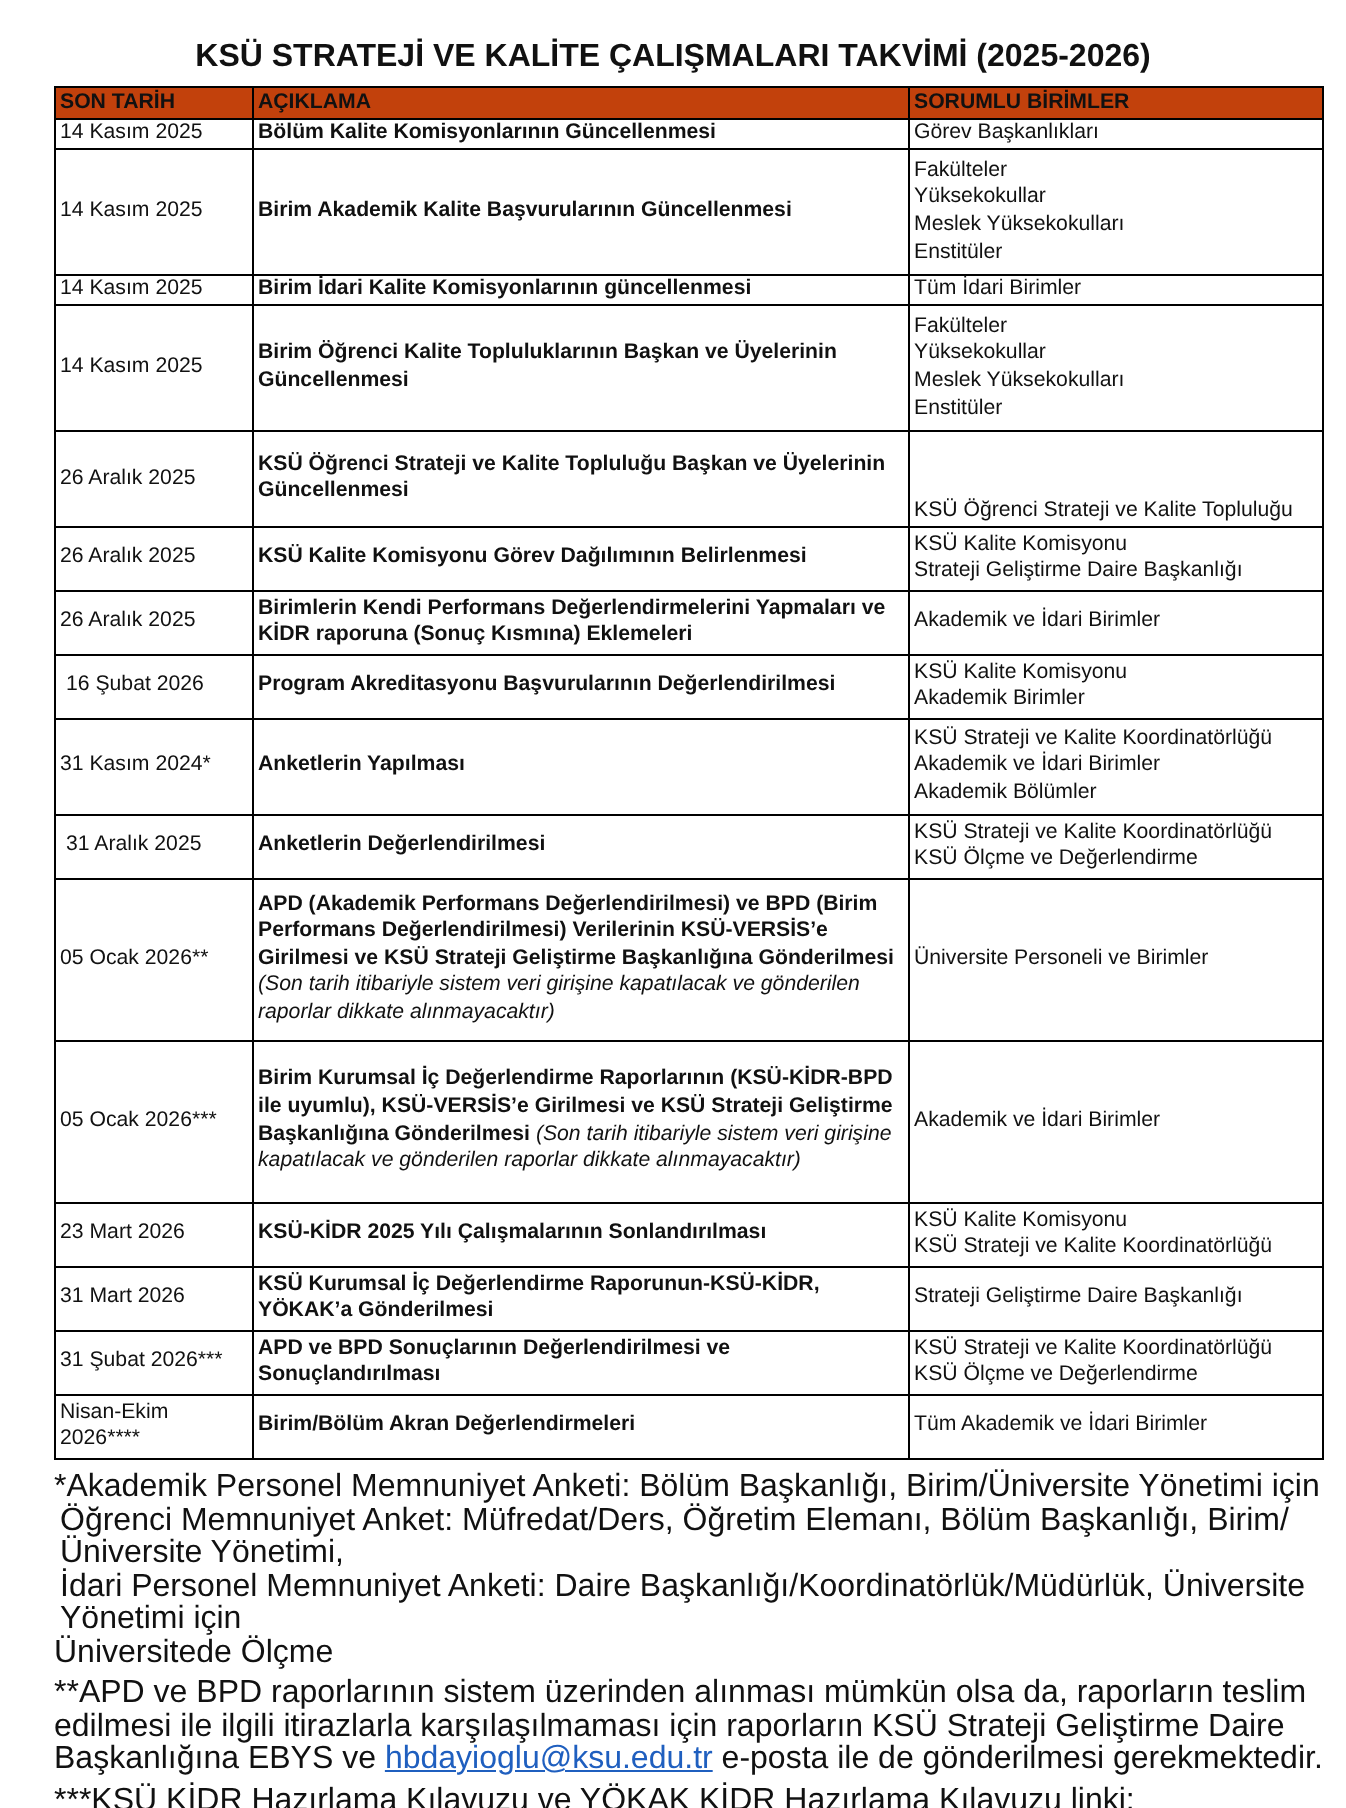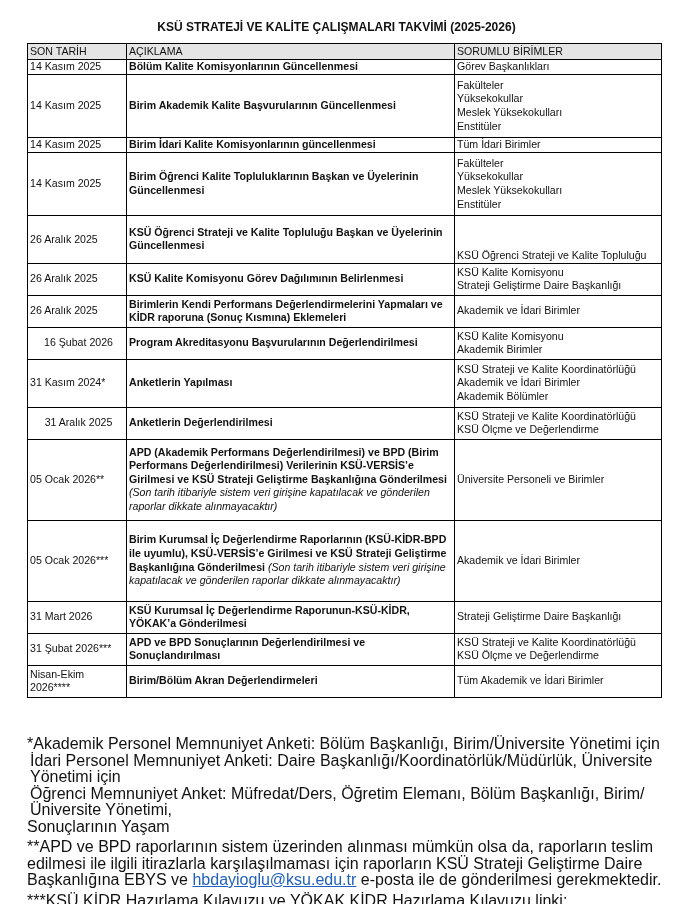--- a/index.html
+++ b/index.html
@@ -3,39 +3,39 @@
   <meta charset="utf-8">
   <style>
     html, body { margin: 0; padding: 0; background: #ffffff; }
     body {
       width: 673px; height: 904px; position: relative; overflow: hidden;
       font-family: "Liberation Sans", "DejaVu Sans", sans-serif;
       color: #111111;
     }
     .title {
       position: absolute; top: 20px; left: 0; width: 673px;
-      text-align: center; font-size: 12px; font-weight: bold; letter-spacing: 0px;
+      text-align: center; font-size: 16px; font-weight: bold; letter-spacing: 0px;
     }
     table.cal {
       position: absolute; top: 43px; left: 27px;
       width: 634px; border-collapse: collapse; table-layout: fixed;
       font-size: 10.6px; line-height: 13.6px;
     }
     table.cal th, table.cal td {
       border: 1px solid #000; padding: 0 2px; vertical-align: middle; text-align: left;
     }
     table.cal th {
-      background: #e5e5e5; font-weight: normal; height: 15px;
+      background: #c2410c; font-weight: bold; height: 15px;
     }
     col.c1 { width: 99px; }
     col.c2 { width: 328px; }
     col.c3 { width: 207px; }
     td.desc { font-weight: bold; }
     td.desc .plain { font-weight: normal; font-style: italic; }
-    td.date.ind { padding-left: 5px; text-align: center; }
+    td.date.ind { padding-left: 5px; }
     .resp-line { display: block; white-space: nowrap; }
     .notes {
       position: absolute; top: 736px; left: 27px; width: 640px;
       font-size: 16px; line-height: 16.5px;
     }
     .notes p { margin: 0; }
     .notes p.gap { margin-top: 4px; }
     .notes .ind1 { padding-left: 3px; }
     .notes .ind2 { padding-left: 5px; margin-top: 26px; }
     a.lnk { color: #1f5fbf; text-decoration: underline; }
@@ -147,20 +147,28 @@
           <span class="resp-line">Üniversite Personeli ve Birimler</span>
         </td>
       </tr>
       <tr style="height: 81px;">
         <td class="date">05 Ocak 2026***</td>
         <td class="desc"><span>Birim Kurumsal İç Değerlendirme Raporlarının (KSÜ-KİDR-BPD ile uyumlu), KSÜ-VERSİS’e Girilmesi ve KSÜ Strateji Geliştirme Başkanlığına Gönderilmesi</span><span class="plain"> (Son tarih itibariyle sistem veri girişine kapatılacak ve gönderilen raporlar dikkate alınmayacaktır)</span></td>
         <td>
           <span class="resp-line">Akademik ve İdari Birimler</span>
         </td>
       </tr>
+      <tr style="height: 32px;">
+        <td class="date">23 Mart 2026</td>
+        <td class="desc"><span>KSÜ-KİDR 2025 Yılı Çalışmalarının Sonlandırılması</span></td>
+        <td>
+          <span class="resp-line">KSÜ Kalite Komisyonu</span>
+          <span class="resp-line">KSÜ Strateji ve Kalite Koordinatörlüğü</span>
+        </td>
+      </tr>
       <tr style="height: 32px; margin-top: 35px;">
         <td class="date">31 Mart 2026</td>
         <td class="desc"><span>KSÜ Kurumsal İç Değerlendirme Raporunun-KSÜ-KİDR, YÖKAK’a Gönderilmesi</span></td>
         <td>
           <span class="resp-line">Strateji Geliştirme Daire Başkanlığı</span>
         </td>
       </tr>
       <tr style="height: 32px; margin-top: 44px;">
         <td class="date">31 Şubat 2026***</td>
         <td class="desc"><span>APD ve BPD Sonuçlarının Değerlendirilmesi ve Sonuçlandırılması</span></td>
@@ -174,19 +182,19 @@
         <td class="desc"><span>Birim/Bölüm Akran Değerlendirmeleri</span></td>
         <td>
           <span class="resp-line">Tüm Akademik ve İdari Birimler</span>
         </td>
       </tr>
     </tbody>
 </table>
 
 <div class="notes">
   <p>*Akademik Personel Memnuniyet Anketi: Bölüm Başkanlığı, Birim/Üniversite Yönetimi için</p>
+  <p class="ind1">Öğrenci Memnuniyet Anket: Müfredat/Ders, Öğretim Elemanı, Bölüm Başkanlığı, Birim/Üniversite Yönetimi,</p>
   <p class="ind1">İdari Personel Memnuniyet Anketi: Daire Başkanlığı/Koordinatörlük/Müdürlük, Üniversite Yönetimi için</p>
-  <p class="ind1">Öğrenci Memnuniyet Anket: Müfredat/Ders, Öğretim Elemanı, Bölüm Başkanlığı, Birim/Üniversite Yönetimi,</p>
-  <p>Sonuçlarının Yaşam</p>
+  <p>Üniversitede Ölçme</p>
   <p class="gap"><span>**APD ve BPD raporlarının sistem üzerinden alınması mümkün olsa da, raporların teslim edilmesi ile ilgili itirazlarla karşılaşılmaması için raporların KSÜ Strateji Geliştirme Daire Başkanlığına EBYS ve </span><a class="lnk" href="#">hbdayioglu@ksu.edu.tr</a><span> e-posta ile de gönderilmesi gerekmektedir.</span></p>
   <p class="gap">***KSÜ KİDR Hazırlama Kılavuzu ve YÖKAK KİDR Hazırlama Kılavuzu linki:</p>
   <p class="ind2"><span>KSÜ Birim Performans Değerlendirmesi linki: </span><a class="lnk" href="#">https://kalite.ksu.edu.tr/Default.aspx?SId=32313</a></p>
 </div>
 
 </body></html>

